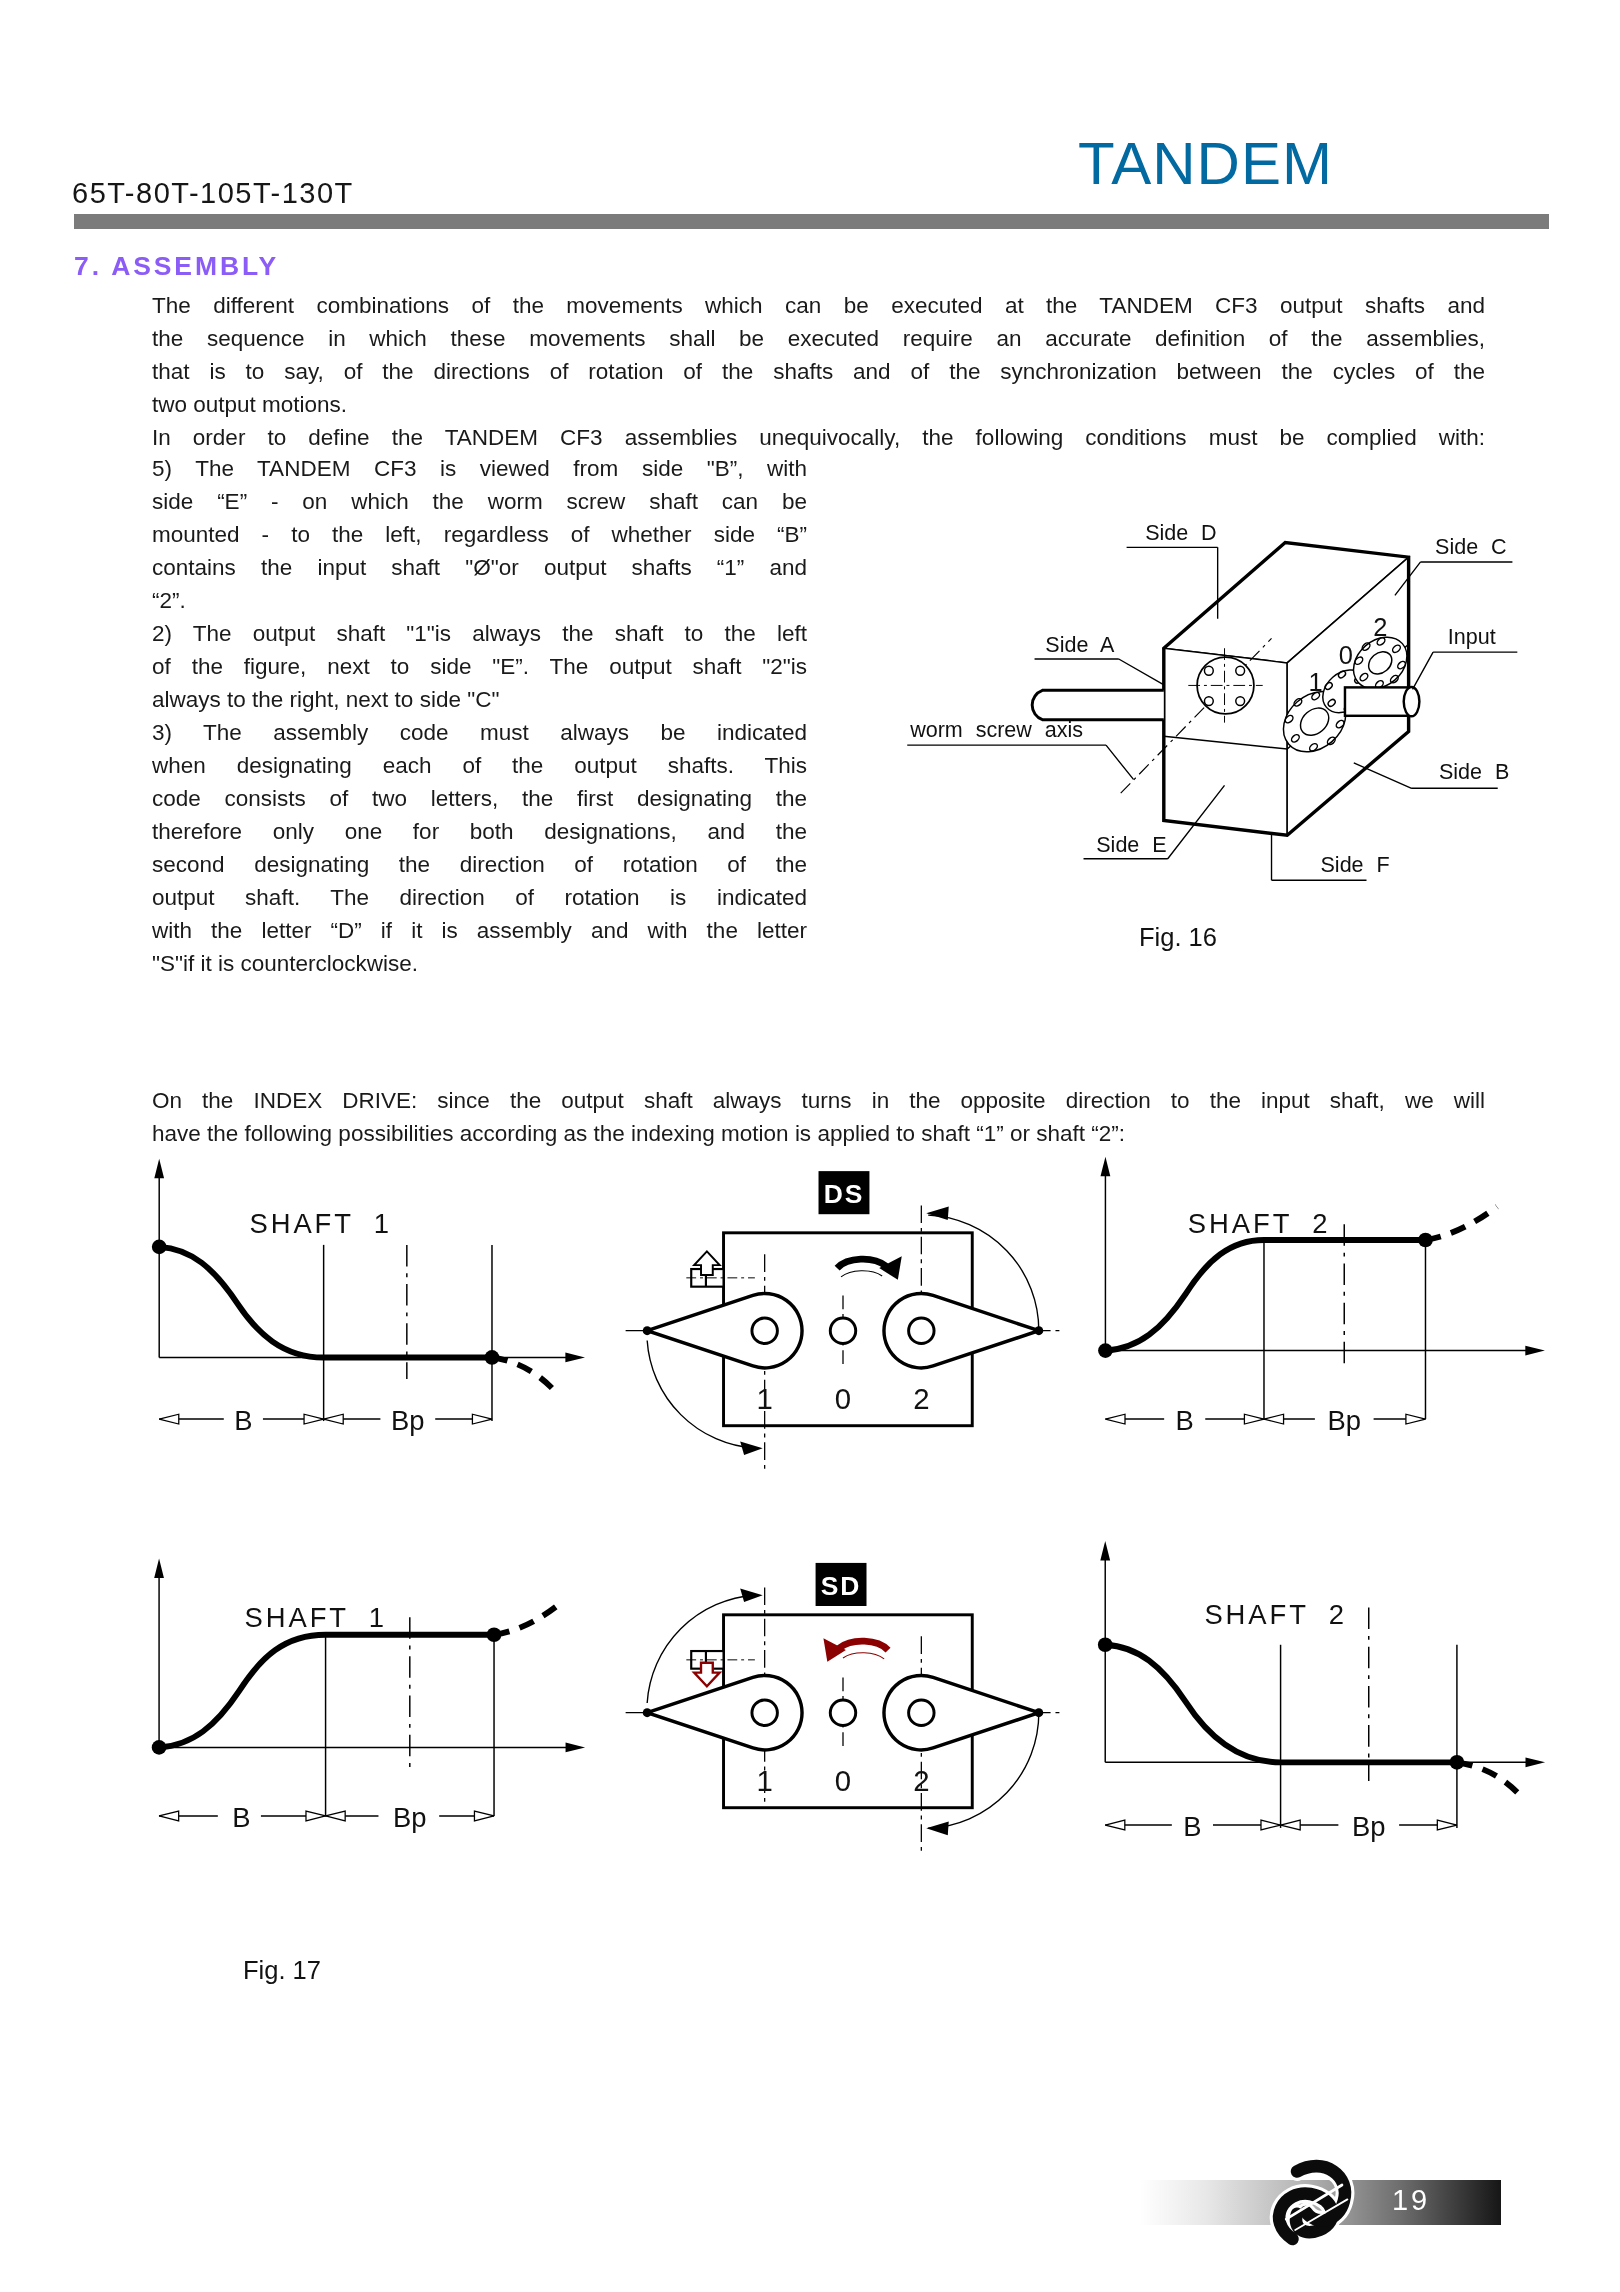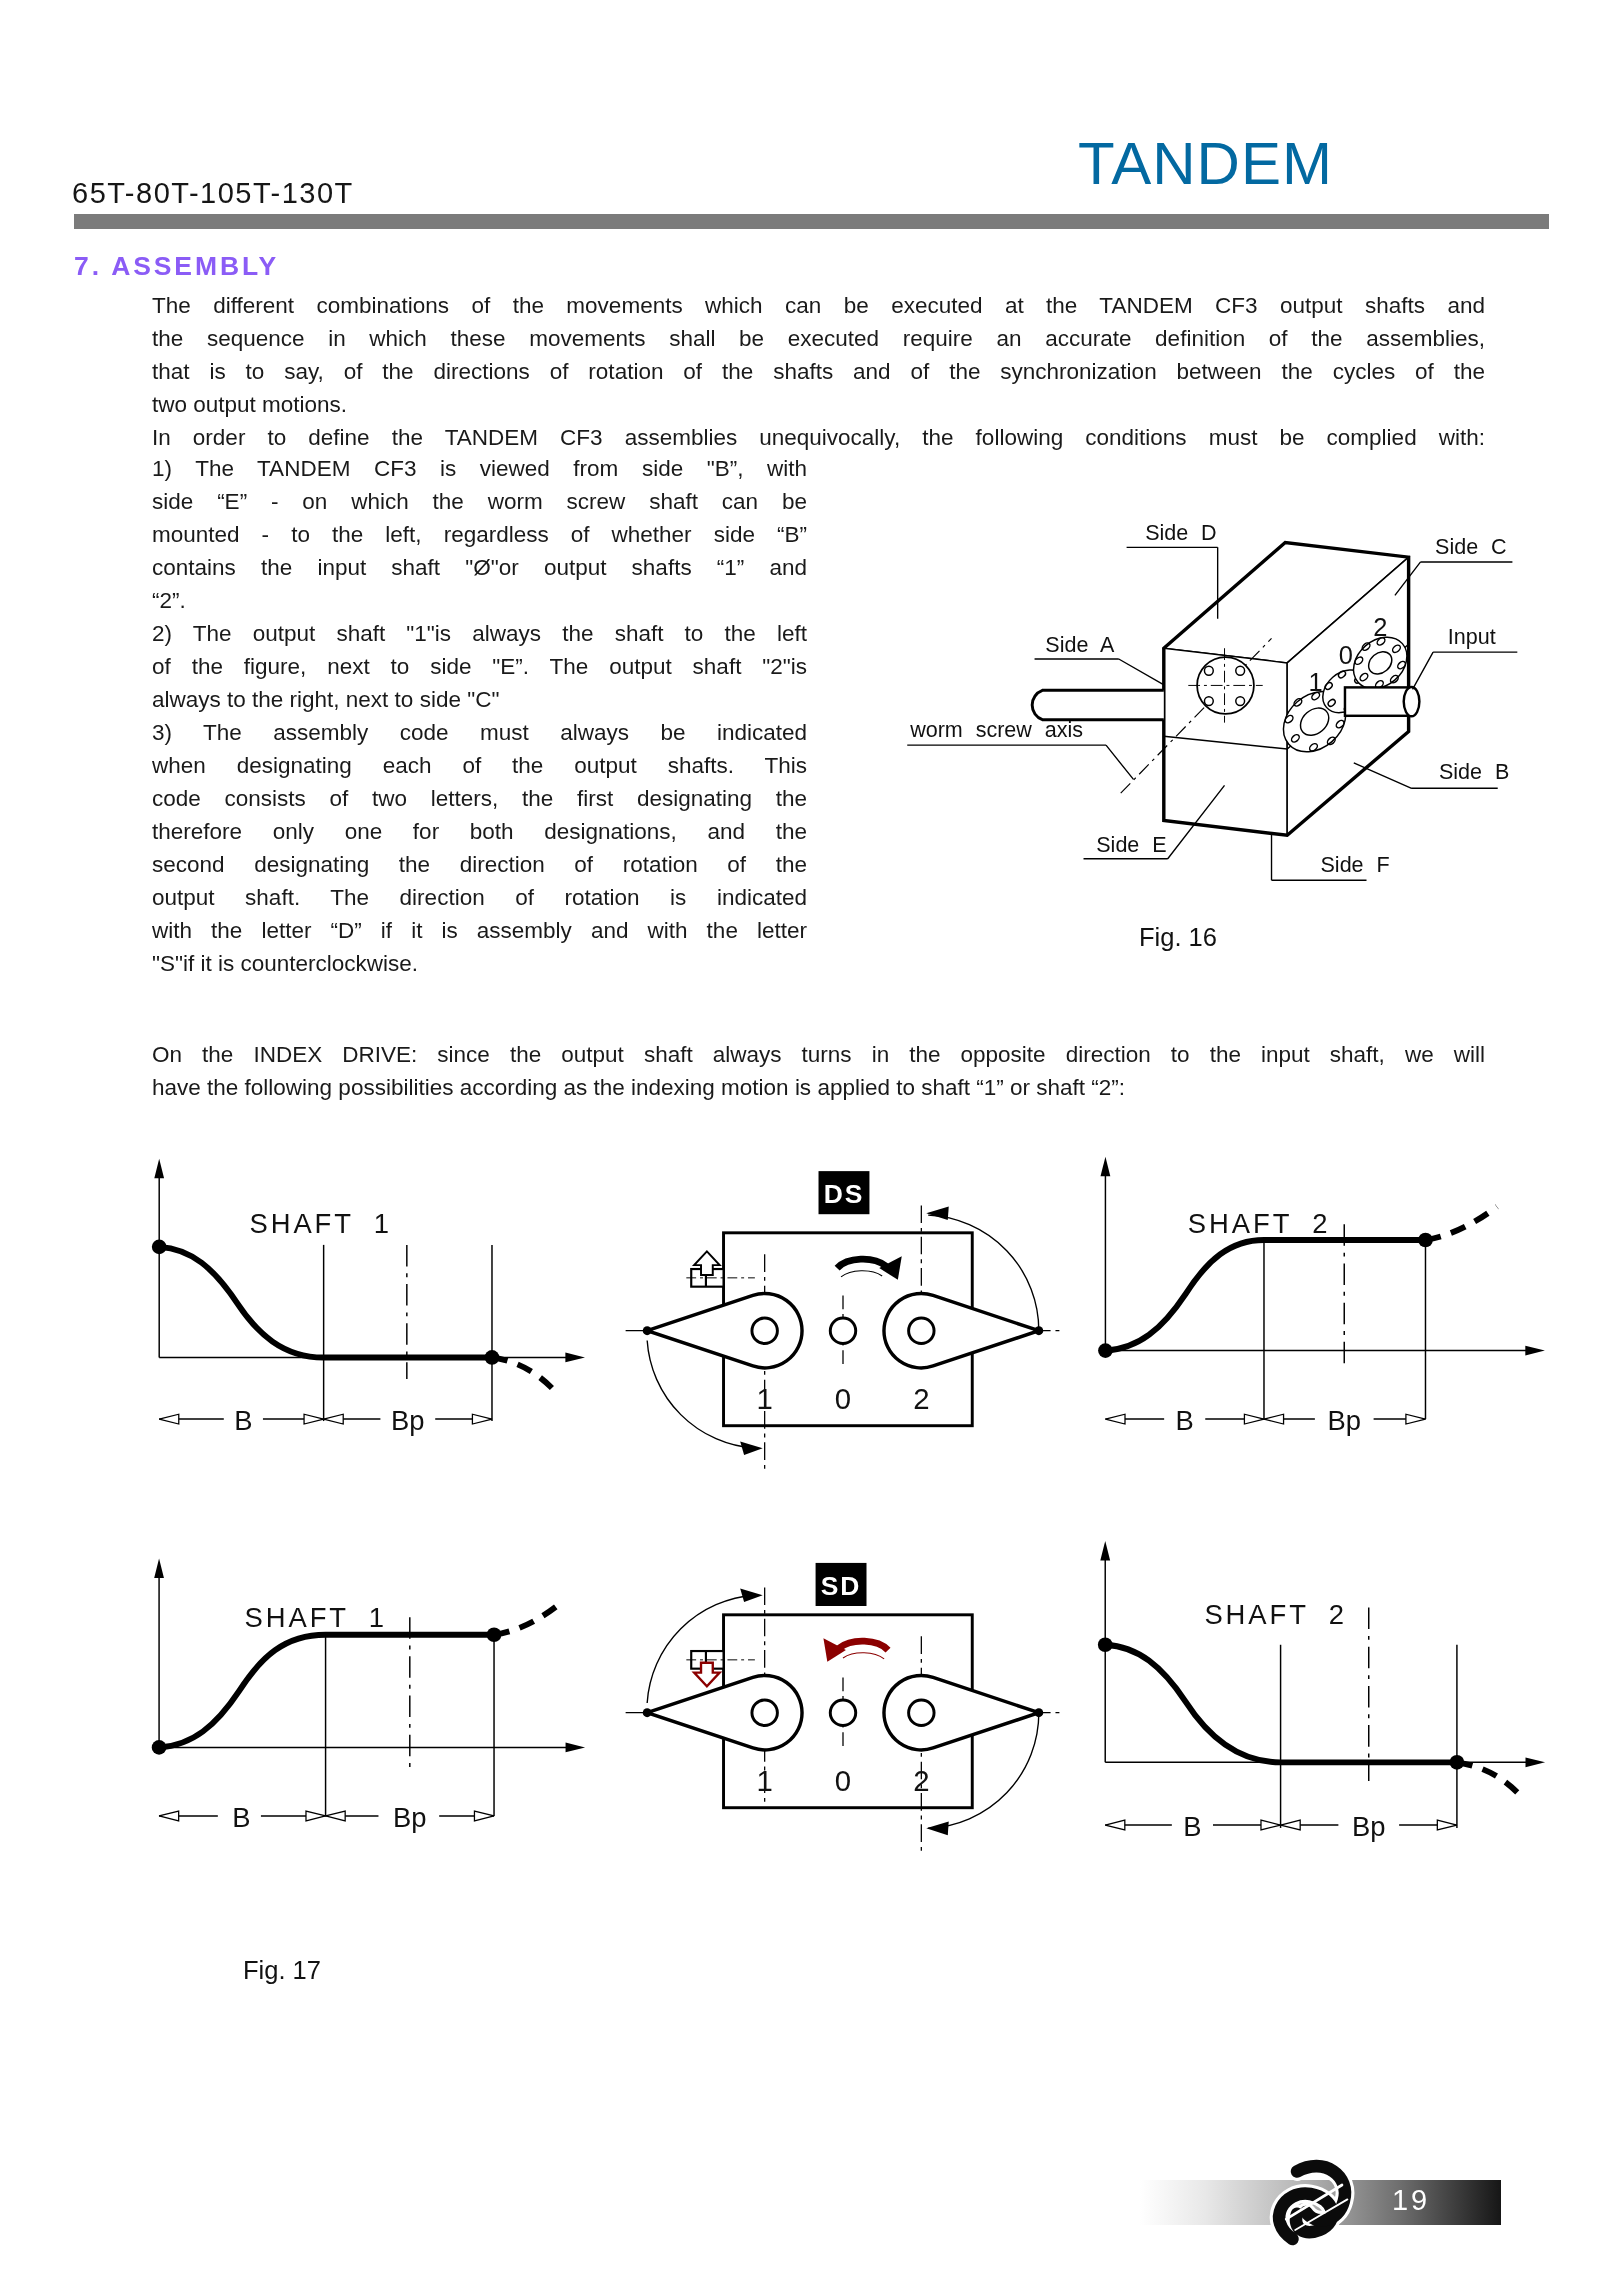--- a/index.html
+++ b/index.html
@@ -9,21 +9,21 @@
   
   .model{left:72px;top:177px;font-size:29px;letter-spacing:1.5px;color:#161616;}
   .brand{left:1078px;top:129px;width:461px;text-align:left;font-size:60px;letter-spacing:1px;color:#0369a1;}
   .headbar{left:74px;top:214px;width:1475px;height:14.7px;background:#7b7b7b;}
   
   .heading{left:74px;top:251px;font-size:26.5px;font-weight:bold;color:#8b5cf6;letter-spacing:2.9px;}
   
   .bodytext{font-size:22.5px;line-height:33px;}
   .intro{left:152px;top:289px;width:1333px;}
   .leftcol{left:152px;top:452px;width:655px;}
-  .indexp{left:152px;top:1038px;width:1333px;}
+  .indexp{left:152px;top:1084px;width:1333px;}
   .tline{text-align:justify;text-align-last:justify;}
   .tline.last-left{text-align-last:left;}
   .figcap{font-size:25.5px;color:#111;}
   .cap16{left:1139px;top:923px;}
   .cap17{left:243px;top:1956px;}
   
   .footbar{left:1140px;top:2180px;width:361px;height:45px;
            background:linear-gradient(90deg,#ffffff 0%,#e8e8e8 18%,#b5b5b5 45%,#6e6e6e 72%,#161616 100%);}
   .pageno{left:1392px;top:2184px;font-size:29px;color:#ffffff;letter-spacing:2.9px;}
   svg text{font-family:"Liberation Sans","DejaVu Sans",sans-serif;fill:#111;}
@@ -47,21 +47,21 @@
 
   <div class="abs bodytext intro">
       <div class="tline">The different combinations of the movements which can be executed at the TANDEM CF3 output shafts and</div>
       <div class="tline">the sequence in which these movements shall be executed require an accurate definition of the assemblies,</div>
       <div class="tline">that is to say, of the directions of rotation of the shafts and of the synchronization between the cycles of the</div>
       <div class="tline last-left">two output motions.</div>
       <div class="tline">In order to define the TANDEM CF3 assemblies unequivocally, the following conditions must be complied with:</div>
     </div>
 
   <div class="abs bodytext leftcol">
-      <div class="tline">1) The TANDEM CF3 is viewed from side "B”, with</div>
+      <div class="tline">5) The TANDEM CF3 is viewed from side "B”, with</div>
       <div class="tline">side “E” - on which the worm screw shaft can be</div>
       <div class="tline">mounted - to the left, regardless of whether side “B”</div>
       <div class="tline">contains the input shaft "Ø"or output shafts “1” and</div>
       <div class="tline last-left">“2”.</div>
       <div class="tline">2) The output shaft "1"is always the shaft to the left</div>
       <div class="tline">of the figure, next to side "E”. The output shaft "2"is</div>
       <div class="tline last-left">always to the right, next to side "C"</div>
       <div class="tline">3) The assembly code must always be indicated</div>
       <div class="tline">when designating each of the output shafts. This</div>
       <div class="tline">code consists of two letters, the first designating the</div>

